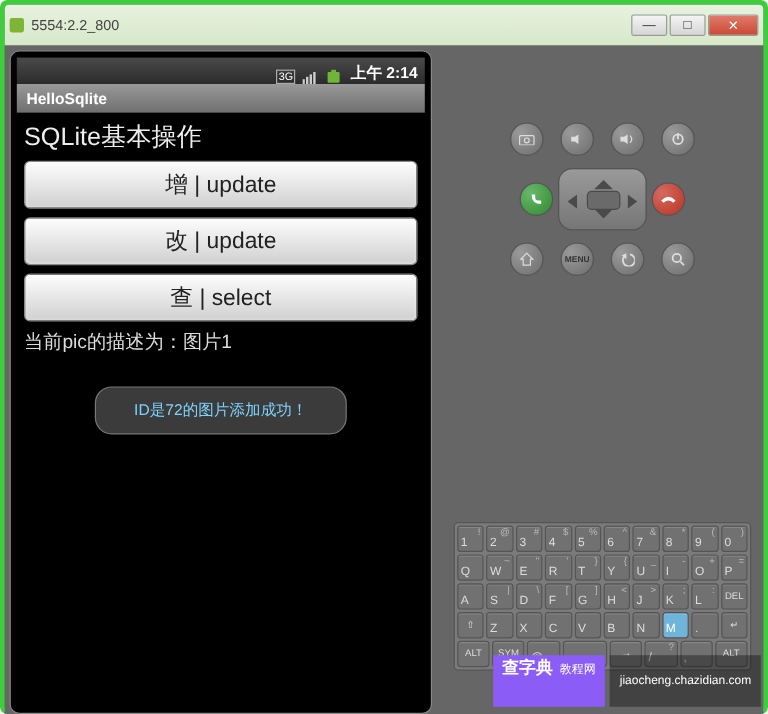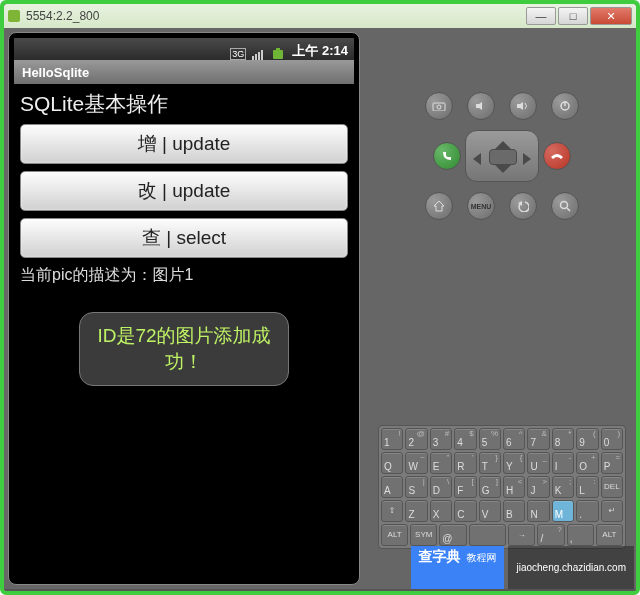--- a/index.html
+++ b/index.html
@@ -1,20 +1,20 @@
 <!DOCTYPE html>
 <html><head>
 <meta charset="utf-8">
 <style>
 * { box-sizing: border-box; margin: 0; padding: 0; font-family: "Microsoft YaHei", Arial, sans-serif; }
 body { background: #fff; width: 640px; height: 595px; overflow: hidden; position: relative; }
 
 
 .window { width: 640px; height: 595px; border: 4px solid #3fcc3f; border-radius: 6px; background: #555; position: relative; }
-.titlebar { height: 24px; background: linear-gradient(#e8f2e0,#d6e8c8); display: flex; align-items: center; padding: 0 4px; border-top-left-radius: 3px; border-top-right-radius: 3px; }
+.titlebar { height: 34px; background: linear-gradient(#e8f2e0,#d6e8c8); display: flex; align-items: center; padding: 0 4px; border-top-left-radius: 3px; border-top-right-radius: 3px; }
 .titlebar .icon { width: 12px; height: 12px; background: #7fb536; border-radius: 2px; margin-right: 6px; }
 .titlebar .title { font-size: 12px; color: #444; flex: 1; }
 .winbtns { display: flex; gap: 2px; }
 .winbtn { width: 30px; height: 18px; background: linear-gradient(#f4f4f4,#d6d6d6); border: 1px solid #999; border-radius: 2px; font-size: 11px; display: flex; align-items: center; justify-content: center; color: #333; }
 .winbtn.close { width: 42px; background: linear-gradient(#e27a6a,#c84a36); color: #fff; }
 
 .content { display: flex; height: calc(100% - 26px); background: #666; padding: 4px; gap: 12px; }
 
 
 .phone { width: 352px; height: 100%; background: #000; border-radius: 8px; border: 1px solid #888; padding: 5px; display: flex; flex-direction: column; }
@@ -24,21 +24,21 @@
 .sb-bars svg, .sb-batt svg { display: block; }
 .sb-time { font-weight: bold; font-size: 13px; }
 .appbar { height: 24px; background: linear-gradient(#999,#6f6f6f); color: #fff; font-size: 13px; display: flex; align-items: center; padding: 0 8px; font-weight: bold; }
 .screen { flex: 1; background: #000; padding: 6px 6px; color: #fff; overflow: hidden; }
 .big-title { font-size: 21px; color: #eee; margin-bottom: 6px; }
 .abtn { height: 40px; width: 100%; margin-bottom: 7px; background: linear-gradient(#fdfdfd,#d0d0d0); border: 1px solid #888; border-radius: 5px; font-size: 19px; color: #222; display: flex; align-items: center; justify-content: center; box-shadow: inset 0 0 3px rgba(255,255,255,0.6); }
 .spinner { height: 40px; width: 100%; margin-bottom: 10px; background: linear-gradient(#fdfdfd,#d0d0d0); border: 1px solid #888; border-radius: 5px; display: flex; align-items: center; }
 .spinner .val { flex: 1; text-align: center; font-size: 17px; color: #222; }
 .spinner .arrow { width: 40px; border-left: 1px solid #aaa; height: 80%; display: flex; align-items: center; justify-content: center; }
 .desc { font-size: 16px; color: #ddd; margin-bottom: 26px; }
-.toast { width: 210px; margin: 0 auto; background: #3b3b3b; border: 1px solid #777; border-radius: 14px; padding: 10px 8px; text-align: center; font-size: 19px; color: #bef264; }
+.toast { width: 210px; margin: 0 auto; background: #3b3b3b; border: 1px solid #777; border-radius: 14px; padding: 10px 8px; text-align: center; font-size: 13px; color: #7dd3fc; }
 
 
 .hw { flex: 1; display: flex; flex-direction: column; align-items: center; justify-content: space-between; padding: 60px 0 36px; }
 .dpad-zone { display: flex; flex-direction: column; align-items: center; gap: 10px; }
 .hw-row { display: flex; gap: 14px; }
 .hw-btn { width: 28px; height: 28px; border-radius: 50%; background: radial-gradient(circle at 30% 30%, #9a9a9a,#6d6d6d); border: 1px solid #555; display: flex; align-items: center; justify-content: center; color: #ddd; font-size: 12px; }
 .dpad-wrap { display: flex; align-items: center; gap: 4px; }
 .dpad { width: 74px; height: 52px; background: linear-gradient(#9a9a9a,#767676); border-radius: 12px; border: 1px solid #555; position: relative; }
 .dpad .center { position: absolute; top: 18px; left: 23px; width: 28px; height: 16px; background: #6a6a6a; border-radius: 4px; border: 1px solid #4a4a4a; }
 .dpad .up, .dpad .down { position: absolute; left: 29px; }
@@ -54,21 +54,21 @@
 .kbd { background: #7a7a7a; border: 1px solid #555; border-radius: 4px; padding: 2px; display: flex; flex-direction: column; gap: 2px; width: 248px; }
 .kbd-row { display: flex; gap: 2px; }
 .key { flex: 1; height: 22px; background: #717171; border-radius: 3px; border: 1px solid #555; position: relative; color: #ddd; font-size: 10px; display: flex; align-items: flex-end; justify-content: flex-start; padding: 0 2px 1px; box-shadow: inset 0 1px 0 rgba(255,255,255,0.15); }
 .key .sup { position: absolute; top: 0px; right: 2px; font-size: 8px; color: #bbb; }
 .key.m { background: #6fb5d9; color: #fff; }
 .key.wide { flex: 1.5; }
 .key.alt { font-size: 8px; align-items: center; justify-content: center; }
 
 
 .watermark { position: absolute; right: 6px; bottom: 6px; display: flex; gap: 4px; }
-.wm1 { background: #3b82f6; color: #fff; font-size: 14px; padding: 2px 8px; font-weight: bold; }
+.wm1 { background: #8b5cf6; color: #fff; font-size: 14px; padding: 2px 8px; font-weight: bold; }
 .wm2 { background: rgba(0,0,0,0.35); color: #fff; font-size: 10px; padding: 16px 8px; }
 </style>
 </head>
 <body>
 
 <div class="window">
   <div class="titlebar">
     <span class="icon"></span>
     <span class="title">5554:2.2_800</span>
     <div class="winbtns">

